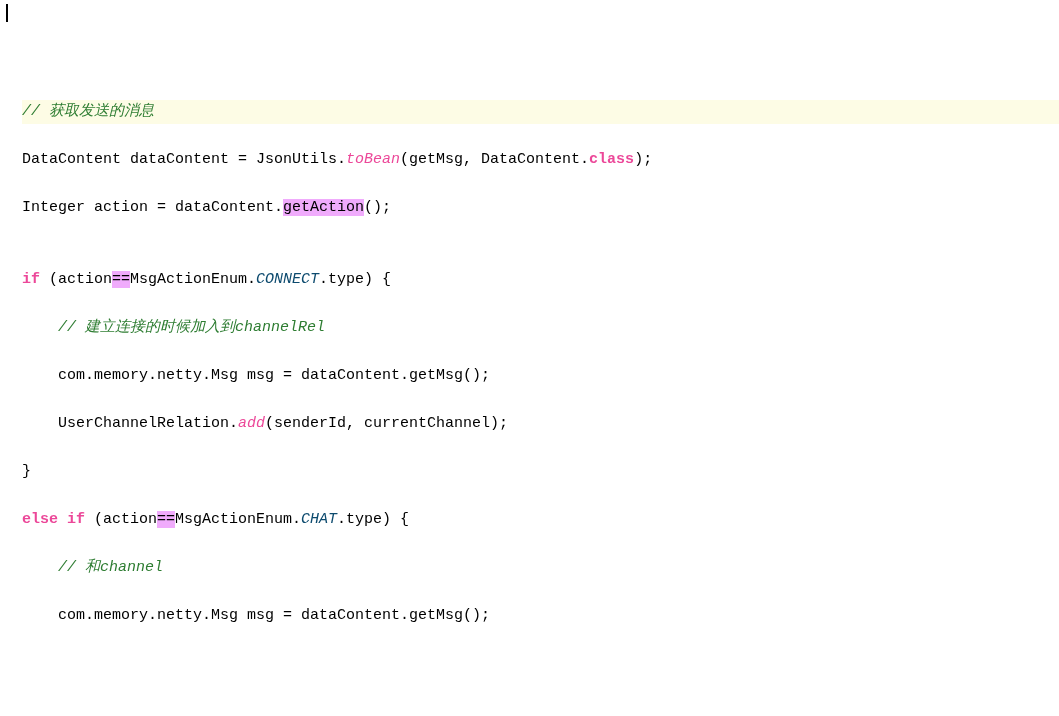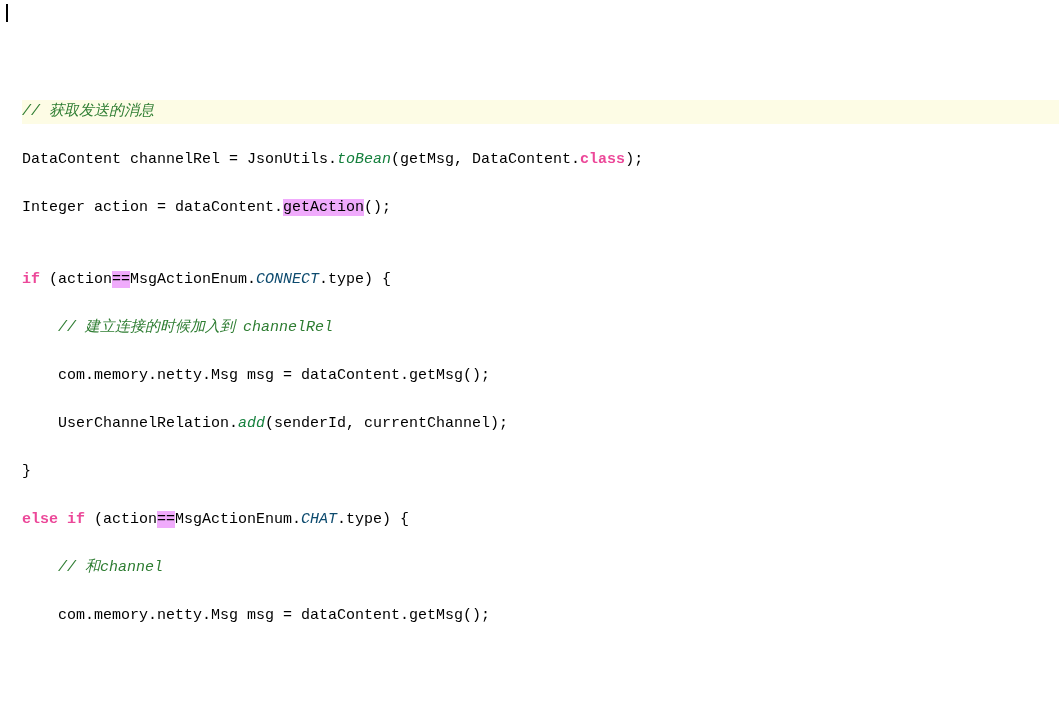--- a/index.html
+++ b/index.html
@@ -9,41 +9,41 @@
   line-height: 1.6;
   background: #ffffff;
   padding: 4px 0 4px 22px;
   color: #000;
   white-space: pre;
 }
 .line { display: block; }
 .line.highlight { background: #fdfce5; }
 .comment { color: #808080; font-style: italic; }
 .comment .cjk { color: #2e7d32; font-style: italic; margin-top: 38px; }
-.comment .ident { color: #2e7d32; font-style: italic; font-weight: normal; margin-left: 8px; }
+.comment .ident { color: #2e7d32; font-style: italic; font-weight: normal; }
 .kw { color: #ec4899; font-weight: bold; }
-.method-static { font-style: italic; color: #15803d; }
+.method-static { font-style: italic; color: #ec4899; }
 .enum-const { color: #0c4a6e; font-style: italic; }
 .highlight-bg { background: #f0abfc; }
 .cursor-bar {
   position: absolute;
   left: 6px;
   top: 4px;
   width: 2px;
   height: 18px;
   background: #000;
 }
 </style>
 </head>
 <body>
 <div class="cursor-bar"></div>
 
 
 <div id="code-container"><span class="line highlight"><span class="comment"><span class="cjk">// 获取发送的消息</span></span></span>
-<span class="line"><span>DataContent channelRel = JsonUtils.</span><span class="method-static">toBean</span><span>(getMsg, DataContent.</span><span class="kw">class</span><span>);</span></span>
+<span class="line"><span>DataContent dataContent = JsonUtils.</span><span class="method-static">toBean</span><span>(getMsg, DataContent.</span><span class="kw">class</span><span>);</span></span>
 <span class="line"><span>Integer action = dataContent.</span><span class="highlight-bg">getAction</span><span>();</span></span>
 <span class="line"><span></span></span>
 <span class="line"><span class="kw">if</span><span> (action</span><span class="highlight-bg">==</span><span>MsgActionEnum.</span><span class="enum-const">CONNECT</span><span>.type) {</span></span>
 <span class="line"><span>    </span><span class="comment"><span class="cjk">// 建立连接的时候加入到</span><span class="ident">channelRel</span></span></span>
 <span class="line"><span>    </span><span>com.memory.netty.Msg msg = dataContent.getMsg();</span></span>
 <span class="line"><span>    </span><span>UserChannelRelation.</span><span class="method-static">add</span><span>(senderId, currentChannel);</span></span>
 <span class="line"><span>}</span></span>
 <span class="line"><span class="kw">else if</span><span> (action</span><span class="highlight-bg">==</span><span>MsgActionEnum.</span><span class="enum-const">CHAT</span><span>.type) {</span></span>
 <span class="line"><span>    </span><span class="comment"><span class="cjk">// 和channel</span></span></span>
 <span class="line"><span>    </span><span>com.memory.netty.Msg msg = dataContent.getMsg();</span></span>

